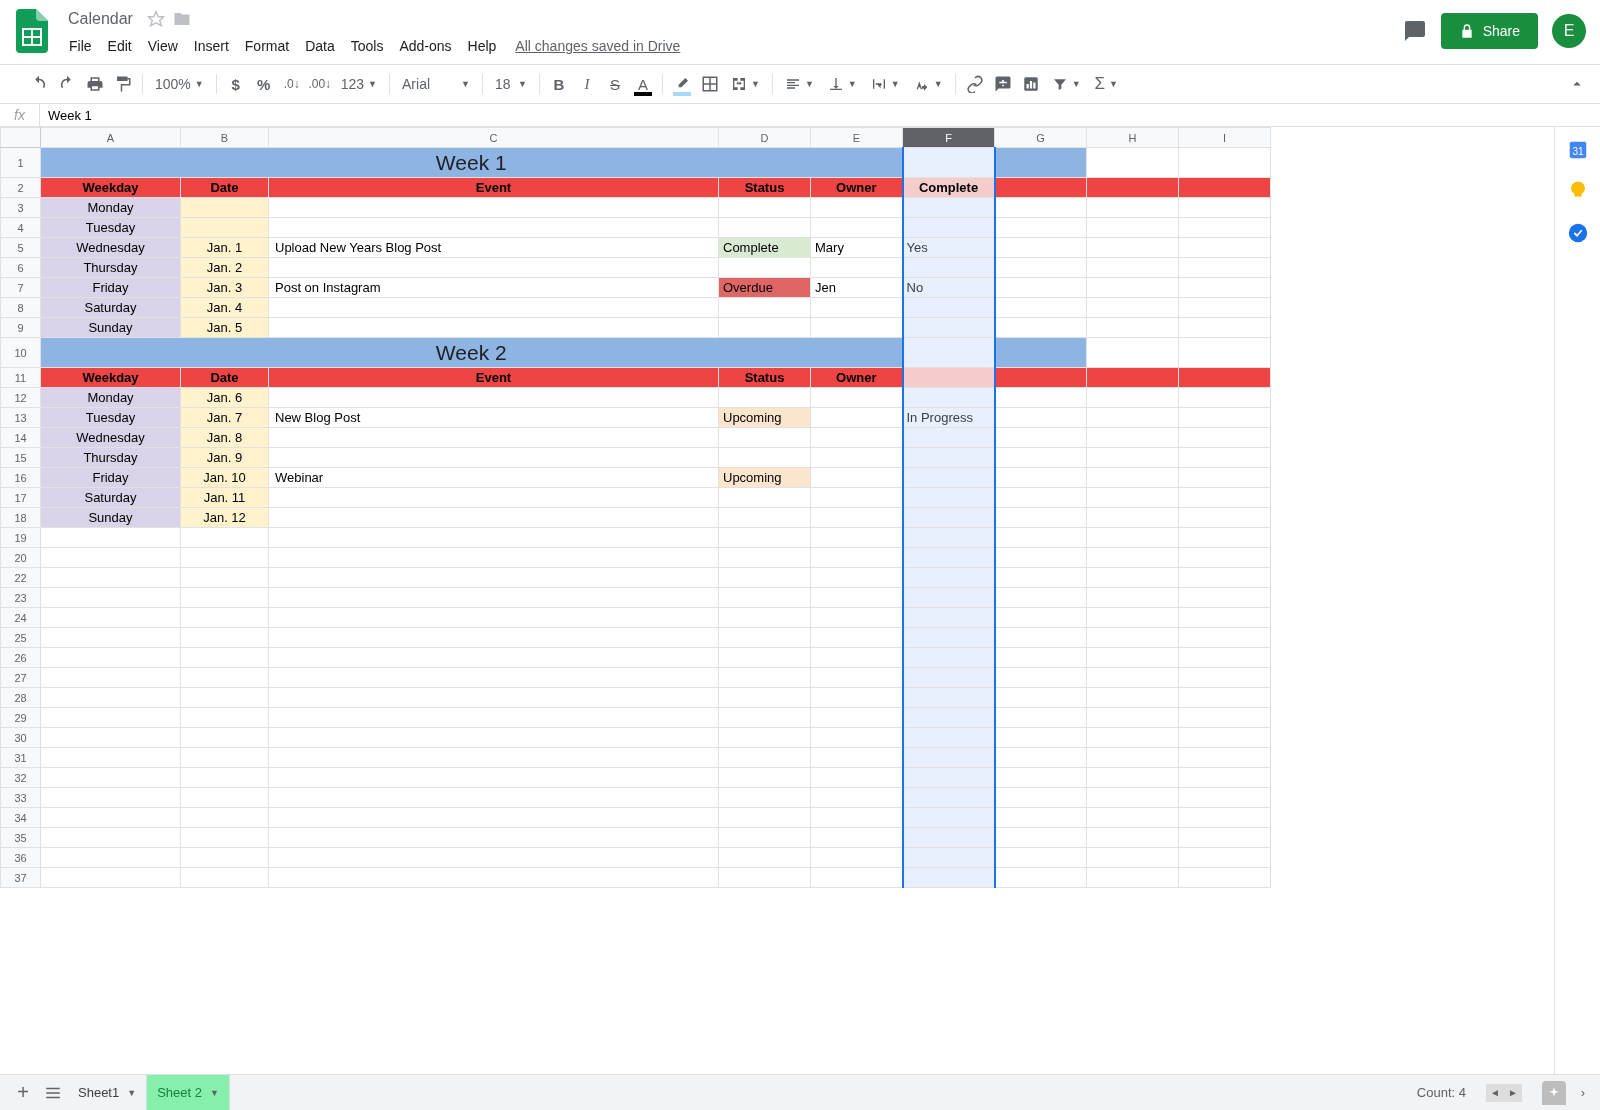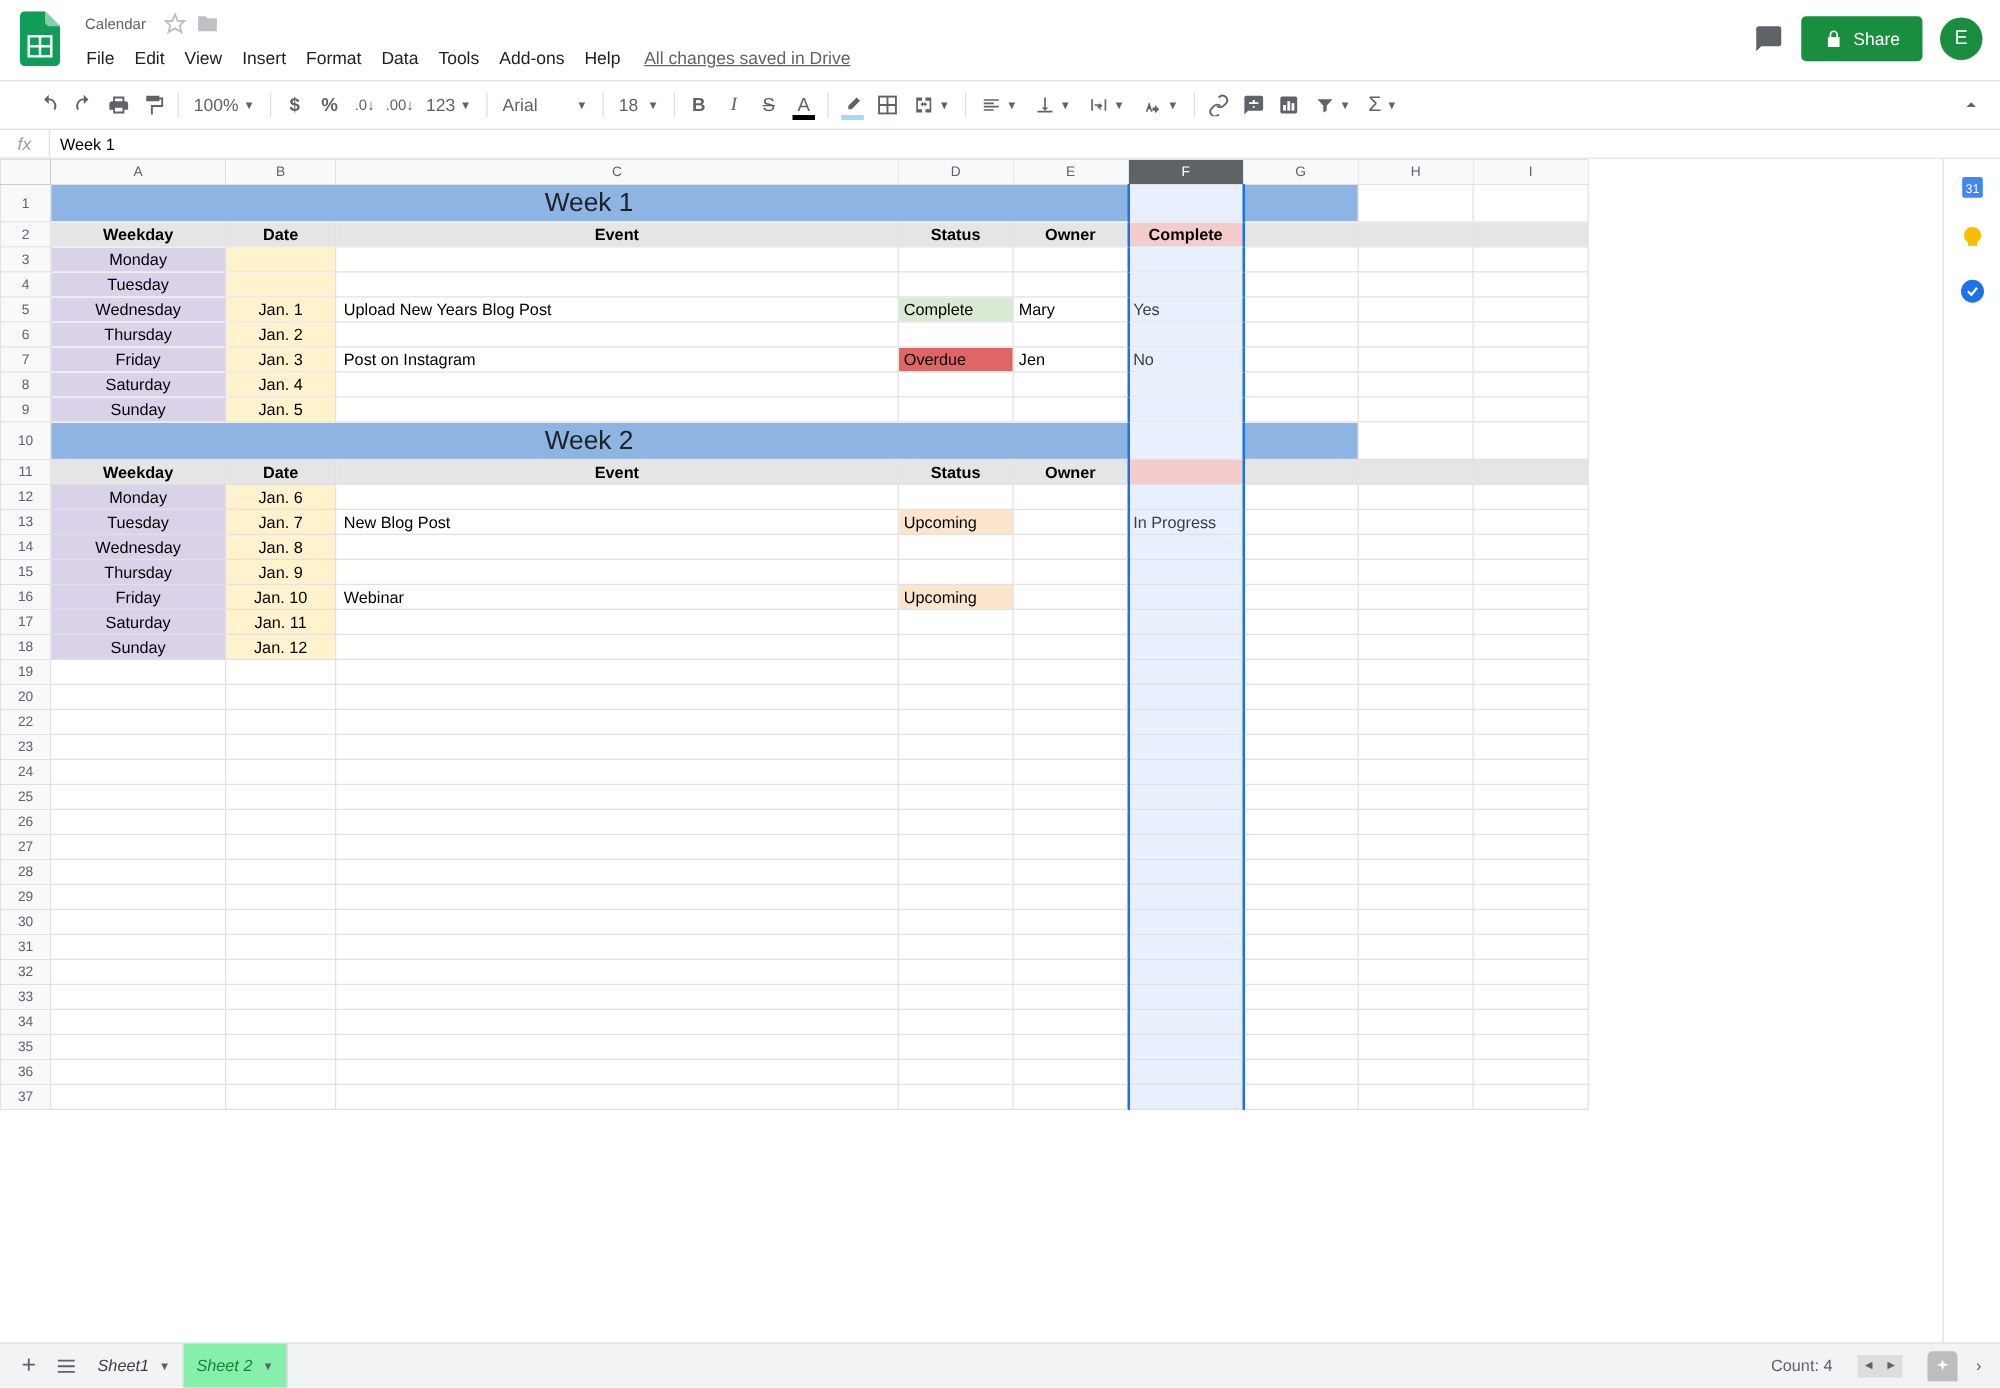--- a/index.html
+++ b/index.html
@@ -4,21 +4,21 @@
 <style>
 * { box-sizing: border-box; margin: 0; padding: 0; }
 body { font-family: Arial, sans-serif; font-size: 13px; color: #3c4043; background: #fff; overflow: hidden; }
 
 
 .header { display: flex; align-items: flex-start; padding: 7px 14px 0; height: 64px; }
 .doc-icon { width: 36px; height: 48px; margin-right: 12px; display: flex; align-items: center; justify-content: center; }
 .doc-svg { width: 32px; height: 44px; }
 .title-area { flex: 1; }
 .title-row { display: flex; align-items: center; height: 24px; gap: 8px; }
-.doc-title { font-size: 12px; color: #5f6368; padding: 1px 6px; }
+.doc-title { font-size: 16px; color: #5f6368; padding: 1px 6px; }
 .star-icon, .folder-icon { color: #bdc1c6; cursor: pointer; display: inline-flex; }
 .menu-bar { display: flex; align-items: center; gap: 2px; height: 26px; margin-top: 2px; }
 .menu-item { padding: 4px 7px; font-size: 14px; color: #202124; cursor: pointer; border-radius: 3px; }
 .save-status { margin-left: 10px; font-size: 14px; color: #5f6368; text-decoration: underline; cursor: pointer; }
 .hdr-right { display: flex; align-items: center; gap: 14px; margin-top: 6px; }
 .comment-icon { color: #5f6368; cursor: pointer; display: inline-flex; }
 .share-btn { display: flex; align-items: center; gap: 8px; background: #1a8e3f; color: #fff; border: none; border-radius: 4px; height: 36px; padding: 0 18px; font-size: 14px; font-weight: 500; cursor: pointer; }
 .avatar { width: 34px; height: 34px; border-radius: 50%; background: #1a8e3f; color: #fff; display: flex; align-items: center; justify-content: center; font-size: 16px; font-weight: 500; cursor: pointer; }
 .header-divider { border-bottom: 1px solid #e0e0e0; }
 
@@ -52,35 +52,35 @@
 th { background: #f8f9fa; color: #5f6368; font-size: 11px; position: sticky; }
 .corner { width: 40px; height: 20px; background: #f8f9fa; position: sticky; top: 0; left: 0; z-index: 3; border-right: 1px solid #ccc; border-bottom: 1px solid #ccc;}
 .col-hdr { height: 20px; position: sticky; top: 0; z-index: 2; }
 .row-hdr { width: 40px; text-align: center; position: sticky; left: 0; z-index: 1; background: #f8f9fa; }
 .col-hdr.sel-col { background: #5f6368; color: #fff; }
 
 .cA { width: 140px; } .cB { width: 88px; } .cC { width: 450px; } .cD { width: 92px; } .cE { width: 92px; } .cF { width: 92px; } .cG { width: 92px; } .cH { width: 92px; } .cI { width: 92px; }
 
 td { padding: 0 3px; overflow: hidden; white-space: nowrap; }
 .week-title { background: #8db4e2; color: #202124; text-align: center; font-size: 21px; height: 30px; }
-.th-row td { background: #e5e5e5; text-align: center; font-weight: bold; color: #000; height: 20px; }
+.th-row td { background: #ef4444; text-align: center; font-weight: bold; color: #000; height: 20px; }
 .th-row td.col-f-sel { background: #f4cccc; }
 .wkday { background: #d9d2e9; text-align: center; color: #000; }
 .dte { background: #fff2cc; text-align: center; color: #000; }
 .evt { padding-left: 6px; color: #000; }
 .st-complete { background: #d9ead3; padding-left: 4px; color: #000; }
 .st-overdue { background: #e06666; padding-left: 4px; color: #000; }
 .st-upcoming { background: #fce5cd; padding-left: 4px; color: #000; }
 .owner { padding-left: 4px; color: #000; }
 .col-f-sel { background: #e8f0fe; }
 
 
 .sheet-bar { display: flex; align-items: center; height: 36px; background: #f1f3f4; border-top: 1px solid #e0e0e0; padding: 0 8px; font-size: 13px; }
 .sb-btn { width: 30px; height: 30px; display: flex; align-items: center; justify-content: center; color: #5f6368; cursor: pointer; border-radius: 3px; }
-.tab { display: flex; align-items: center; height: 36px; padding: 0 10px; gap: 6px; cursor: pointer; border-right: 1px solid #ddd; font-style: italic; }
+.tab { display: flex; align-items: center; height: 36px; padding: 0 10px; gap: 6px; cursor: pointer; border-right: 1px solid #ddd; }
 .tab.active { background: #86efac; color: #188038; font-weight: 500; }
 .tab .caret { margin-left: 2px; }
 .sb-right { margin-left: auto; display: flex; align-items: center; gap: 20px; color: #5f6368; }
 .nav-arrows { display: flex; gap: 0; }
 .nav-arrows span { width: 18px; height: 18px; display: flex; align-items: center; justify-content: center; background: #ddd; font-size: 10px; cursor: pointer; }
 .explore { width: 24px; height: 24px; background: #bdbdbd; border-radius: 4px 4px 0 0; display: flex; align-items: center; justify-content: center; color: #fff; cursor: pointer; }
 .side-expand { width: 18px; display: flex; align-items: center; justify-content: center; color: #5f6368; cursor: pointer; }
 
 </style>
 </head>

